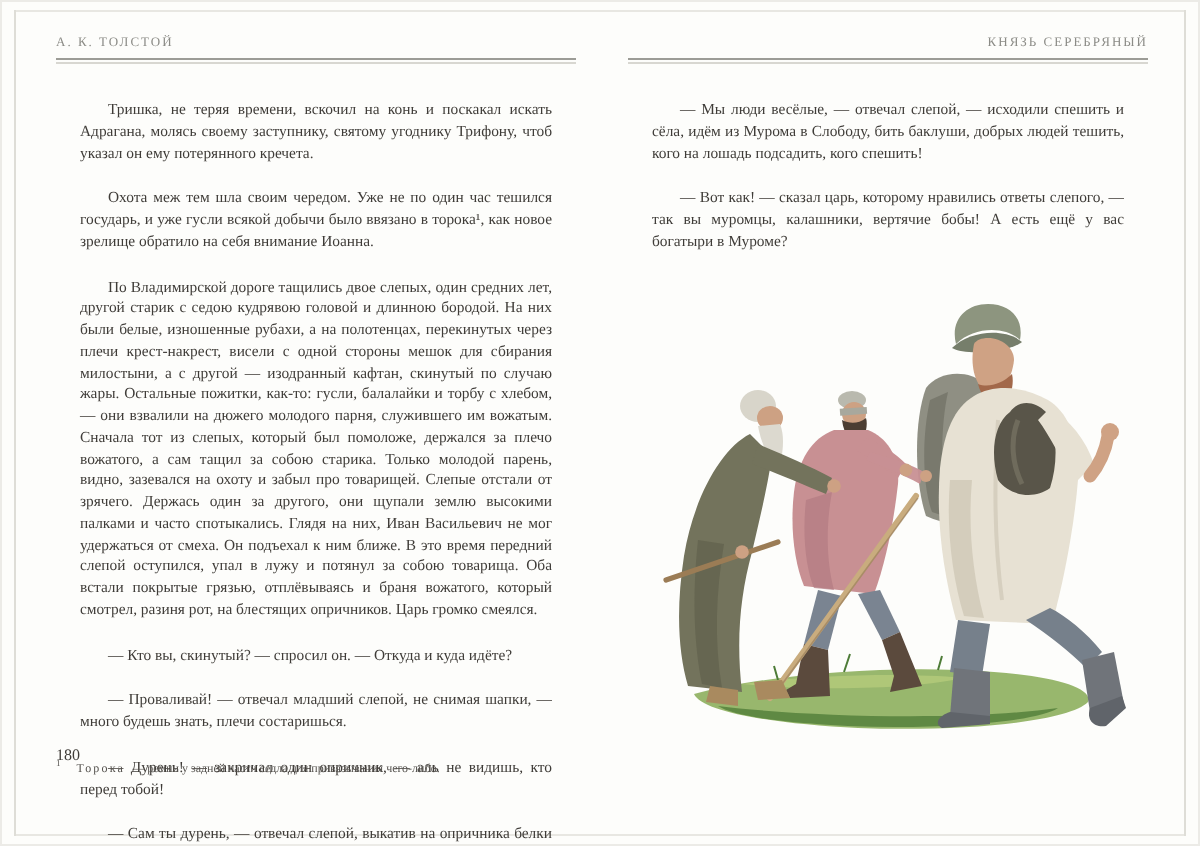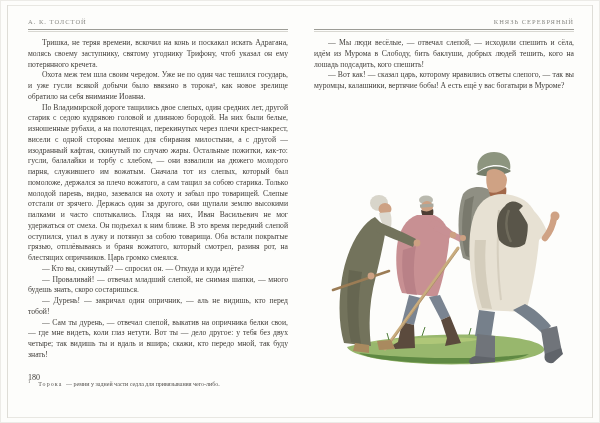--- a/index.html
+++ b/index.html
@@ -29,21 +29,21 @@
   }
   .page-left .head-rule{left:27px;right:13px;}
   .page-right .head-rule{left:13px;right:27px;}
   .body-text{
     position:absolute;top:37px;width:260px;
     font-size:7.7px;line-height:10.75px;color:#3f3c38;
     text-align:justify;text-justify:inter-word;
   }
   .page-left .body-text{left:27px;}
   .page-right .body-text{left:13px;}
-  .body-text p{margin:0;text-indent:14px;}
+  .body-text p{margin:12px;text-indent:14px;}
   .footnote{
     position:absolute;left:27px;top:377px;width:260px;
     font-size:6px;line-height:8px;color:#55524e;
   }
   .footnote sup{font-size:4.5px;margin-right:8px;}
   .footnote .fn-term{letter-spacing:1.1px;margin-right:2px;}
   .page-number{
     position:absolute;left:27px;top:372px;
     font-size:8px;color:#3f3c38;font-family:Liberation Serif, serif;
   }
@@ -61,21 +61,21 @@
 
   <div class="page page-left">
     <div class="running-head">А. К. ТОЛСТОЙ</div>
     <div class="head-rule"></div>
 
     <div class="body-text">
       <p>Тришка, не теряя времени, вскочил на конь и поскакал искать Адрагана, молясь своему заступнику, святому угоднику Трифону, чтоб указал он ему потерянного кречета.</p>
       <p>Охота меж тем шла своим чередом. Уже не по один час тешился государь, и уже гусли всякой добычи было ввязано в торока¹, как новое зрелище обратило на себя внимание Иоанна.</p>
       <p>По Владимирской дороге тащились двое слепых, один средних лет, другой старик с седою кудрявою головой и длинною бородой. На них были белые, изношенные рубахи, а на полотенцах, перекинутых через плечи крест-накрест, висели с одной стороны мешок для сбирания милостыни, а с другой — изодранный кафтан, скинутый по случаю жары. Остальные пожитки, как-то: гусли, балалайки и торбу с хлебом, — они взвалили на дюжего молодого парня, служившего им вожатым. Сначала тот из слепых, который был помоложе, держался за плечо вожатого, а сам тащил за собою старика. Только молодой парень, видно, зазевался на охоту и забыл про товарищей. Слепые отстали от зрячего. Держась один за другого, они щупали землю высокими палками и часто спотыкались. Глядя на них, Иван Васильевич не мог удержаться от смеха. Он подъехал к ним ближе. В это время передний слепой оступился, упал в лужу и потянул за собою товарища. Оба встали покрытые грязью, отплёвываясь и браня вожатого, который смотрел, разиня рот, на блестящих опричников. Царь громко смеялся.</p>
       <p>— Кто вы, скинутый? — спросил он. — Откуда и куда идёте?</p>
-      <p>— Проваливай! — отвечал младший слепой, не снимая шапки, — много будешь знать, скоро состаришься.</p>
+      <p>— Проваливай! — отвечал младший слепой, не снимая шапки, — много будешь знать, плечи состаришься.</p>
       <p>— Дурень! — закричал один опричник, — аль не видишь, кто перед тобой!</p>
       <p>— Сам ты дурень, — отвечал слепой, выкатив на опричника белки свои, — где мне видеть, коли глаз нетути. Вот ты — дело другое: у тебя без двух четыре; так видишь ты и вдаль и вширь; скажи, кто передо мной, так буду знать!</p>
     </div>
 
     <div class="footnote">
       <sup>1</sup><span class="fn-term">Торока</span> <span>— ремни у задней части седла для привязывания чего-либо.</span>
     </div>
 
     <div class="page-number">180</div>
   </div>

